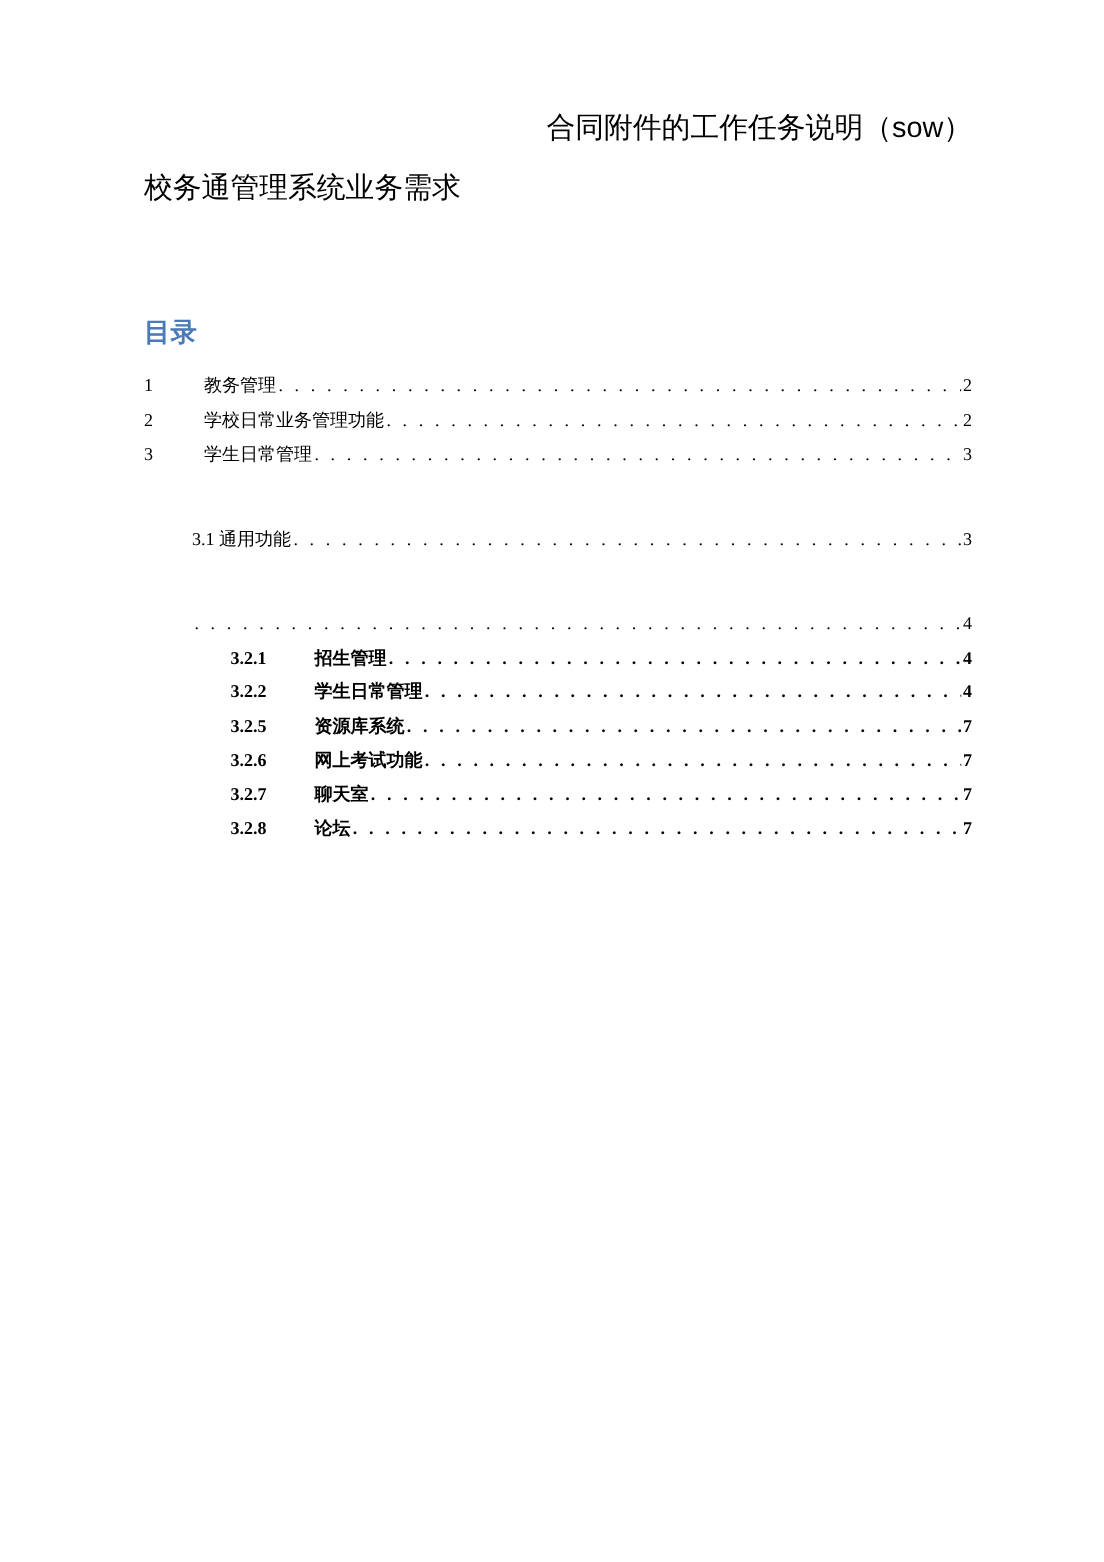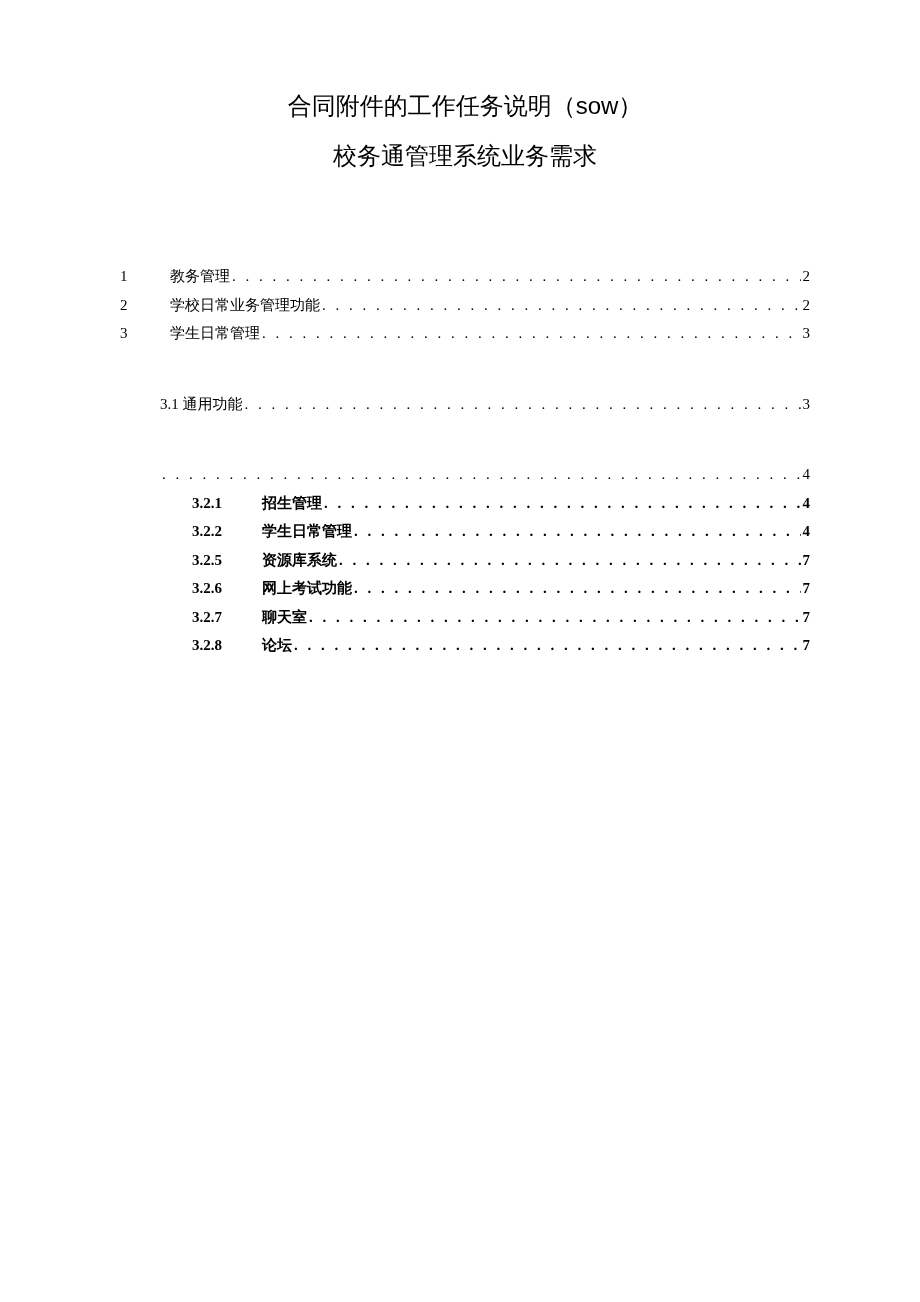--- a/index.html
+++ b/index.html
@@ -11,28 +11,28 @@
       background: #ffffff;
       width: 920px;
       height: 1302px;
       font-family: "SimSun", "宋体", serif;
       color: #000;
     }
     .page {
       padding: 90px 110px 0 120px;
     }
     .title {
-      text-align: center;
+      text-align: right;
       font-size: 24px;
       font-weight: normal;
       margin-bottom: 18px;
       font-family: "SimHei", "黑体", sans-serif;
     }
     .subtitle {
-      text-align: center;
+      text-align: left;
       font-size: 24px;
       font-weight: normal;
       margin-bottom: 90px;
       font-family: "SimHei", "黑体", sans-serif;
     }
     .toc-heading {
       color: #4a7ab8;
       font-size: 22px;
       font-weight: bold;
       margin-bottom: 16px;
@@ -83,20 +83,21 @@
     .level-3 .toc-label {
       min-width: 0;
     }
   </style>
 </head>
 <body>
 
 <div class="page">
   <h1 class="title">合同附件的工作任务说明（sow）</h1>
   <h2 class="subtitle">校务通管理系统业务需求</h2>
+  <div class="toc-heading">目录</div>
   <div class="toc" id="toc-container">
       <div class="toc-row level-1">
         <span class="toc-num">1</span>
         <span class="toc-label">教务管理</span>
         <span class="toc-dots"></span>
         <span class="toc-page">2</span>
       </div>
       <div class="toc-row level-1">
         <span class="toc-num">2</span>
         <span class="toc-label">学校日常业务管理功能</span>

